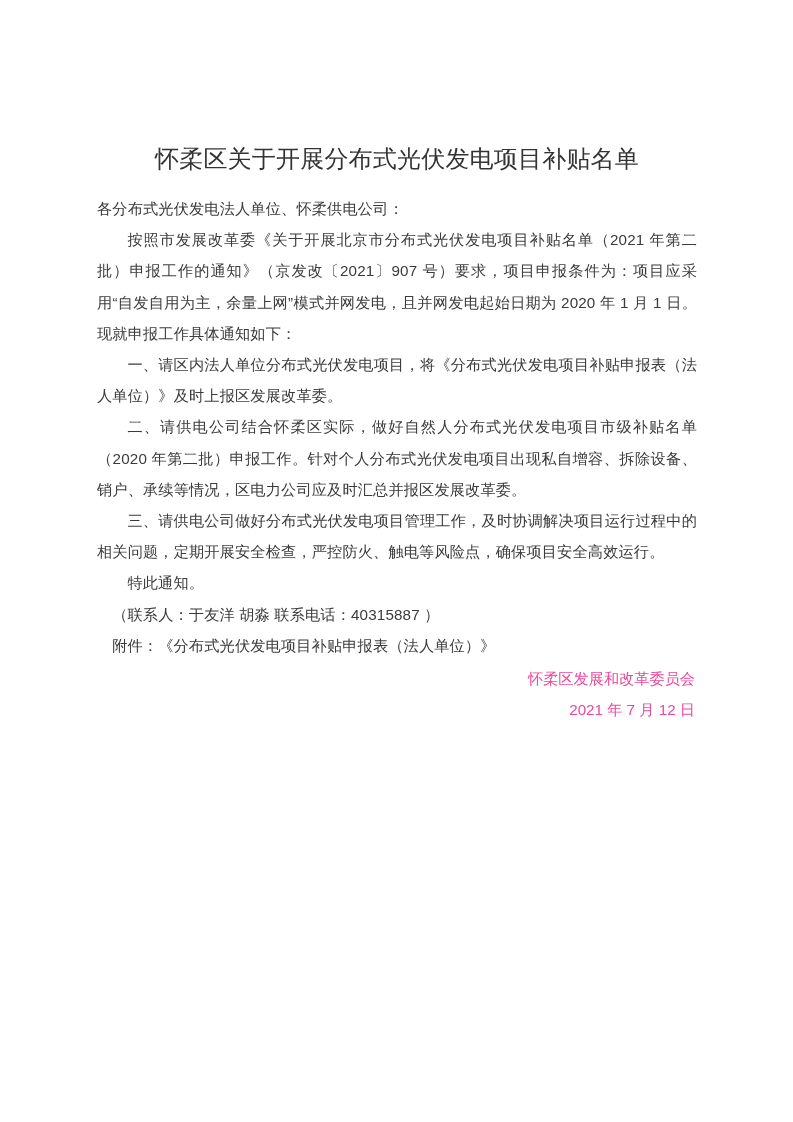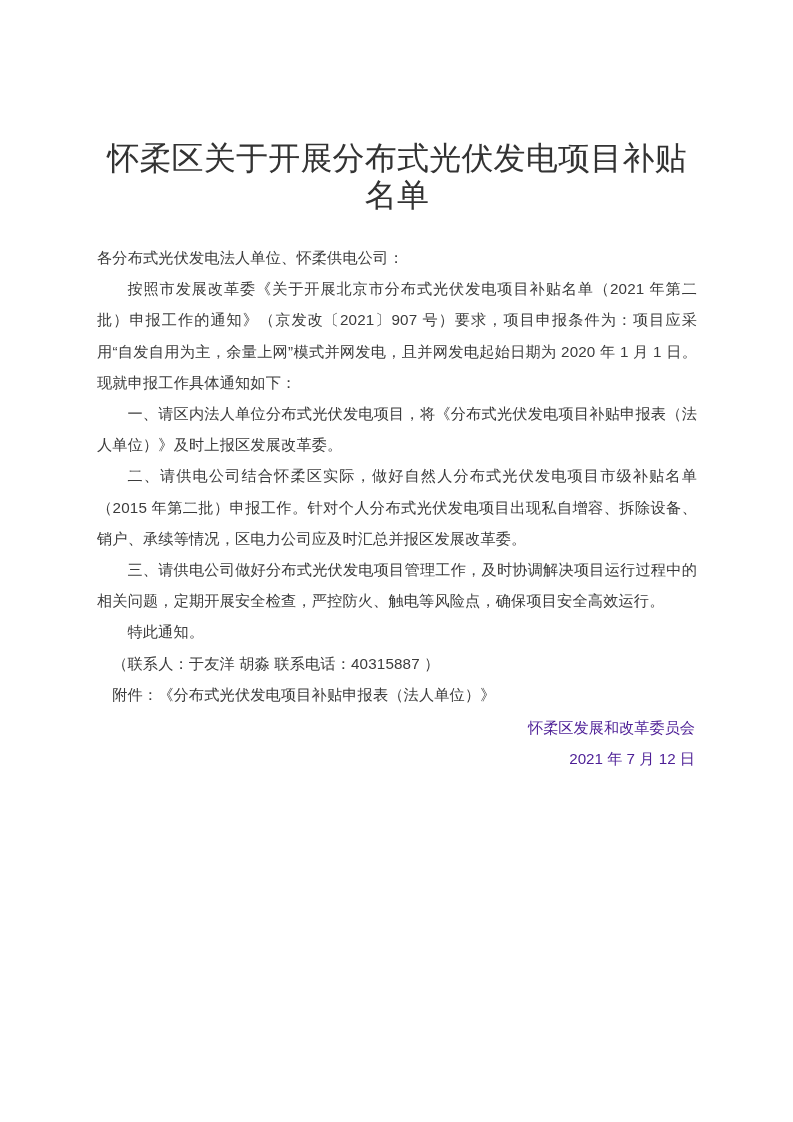--- a/index.html
+++ b/index.html
@@ -21,33 +21,33 @@
   .content {
     position: absolute;
     left: 97px;
     top: 0;
     width: 600px;
   }
 
   .doc-title {
     margin: 0;
     padding-top: 140px;
-    font-size: 32px;
+    font-size: 24px;
     font-weight: normal;
     line-height: 37px;
     text-align: center;
     color: #333333;
     letter-spacing: 0.2px;
   }
   .doc-title .title-line {
     display: block;
   }
 
   .body-block {
-    margin-top: 28px;
+    margin-top: 16px;
   }
 
   p.para {
     margin: 0;
     font-size: 15.2px;
     line-height: 31.2px;
     text-align: justify;
     text-justify: inter-ideograph;
     color: #3b3b3b;
     letter-spacing: 0.15px;
@@ -60,21 +60,21 @@
   }
   p.indent-one {
     text-indent: 1em;
   }
 
   .signature {
     margin-top: 2px;
     text-align: right;
     font-size: 15.2px;
     line-height: 31.2px;
-    color: #4c1d95;
+    color: #ec4899;
   }
   .signature .sig-line {
     display: block;
     padding-right: 2px;
   }
   .signature .sig-date {
     display: block;
     padding-right: 2px;
     text-align: right;
   }
@@ -100,21 +100,21 @@
     </h1>
 
     <div class="body-block">
 
       <p class="para noindent">各分布式光伏发电法人单位、怀柔供电公司：</p>
 
       <p class="para indent">按照市发展改革委《关于开展北京市分布式光伏发电项目补贴名单（2021 年第二批）申报工作的通知》（京发改〔2021〕907 号）要求，项目申报条件为：项目应采用“自发自用为主，余量上网”模式并网发电，且并网发电起始日期为 2020 年 1 月 1 日。现就申报工作具体通知如下：</p>
 
       <p class="para indent">一、请区内法人单位分布式光伏发电项目，将《分布式光伏发电项目补贴申报表（法人单位）》及时上报区发展改革委。</p>
 
-      <p class="para indent">二、请供电公司结合怀柔区实际，做好自然人分布式光伏发电项目市级补贴名单（2015 年第二批）申报工作。针对个人分布式光伏发电项目出现私自增容、拆除设备、销户、承续等情况，区电力公司应及时汇总并报区发展改革委。</p>
+      <p class="para indent">二、请供电公司结合怀柔区实际，做好自然人分布式光伏发电项目市级补贴名单（2020 年第二批）申报工作。针对个人分布式光伏发电项目出现私自增容、拆除设备、销户、承续等情况，区电力公司应及时汇总并报区发展改革委。</p>
 
       <p class="para indent">三、请供电公司做好分布式光伏发电项目管理工作，及时协调解决项目运行过程中的相关问题，定期开展安全检查，严控防火、触电等风险点，确保项目安全高效运行。</p>
 
 
       <p class="para indent">特此通知。</p>
 
       <p class="para indent-one">（联系人：于友洋 胡淼  联系电话：40315887 ）</p>
 
       <p class="para indent-one">附件：《分布式光伏发电项目补贴申报表（法人单位）》</p>
 

